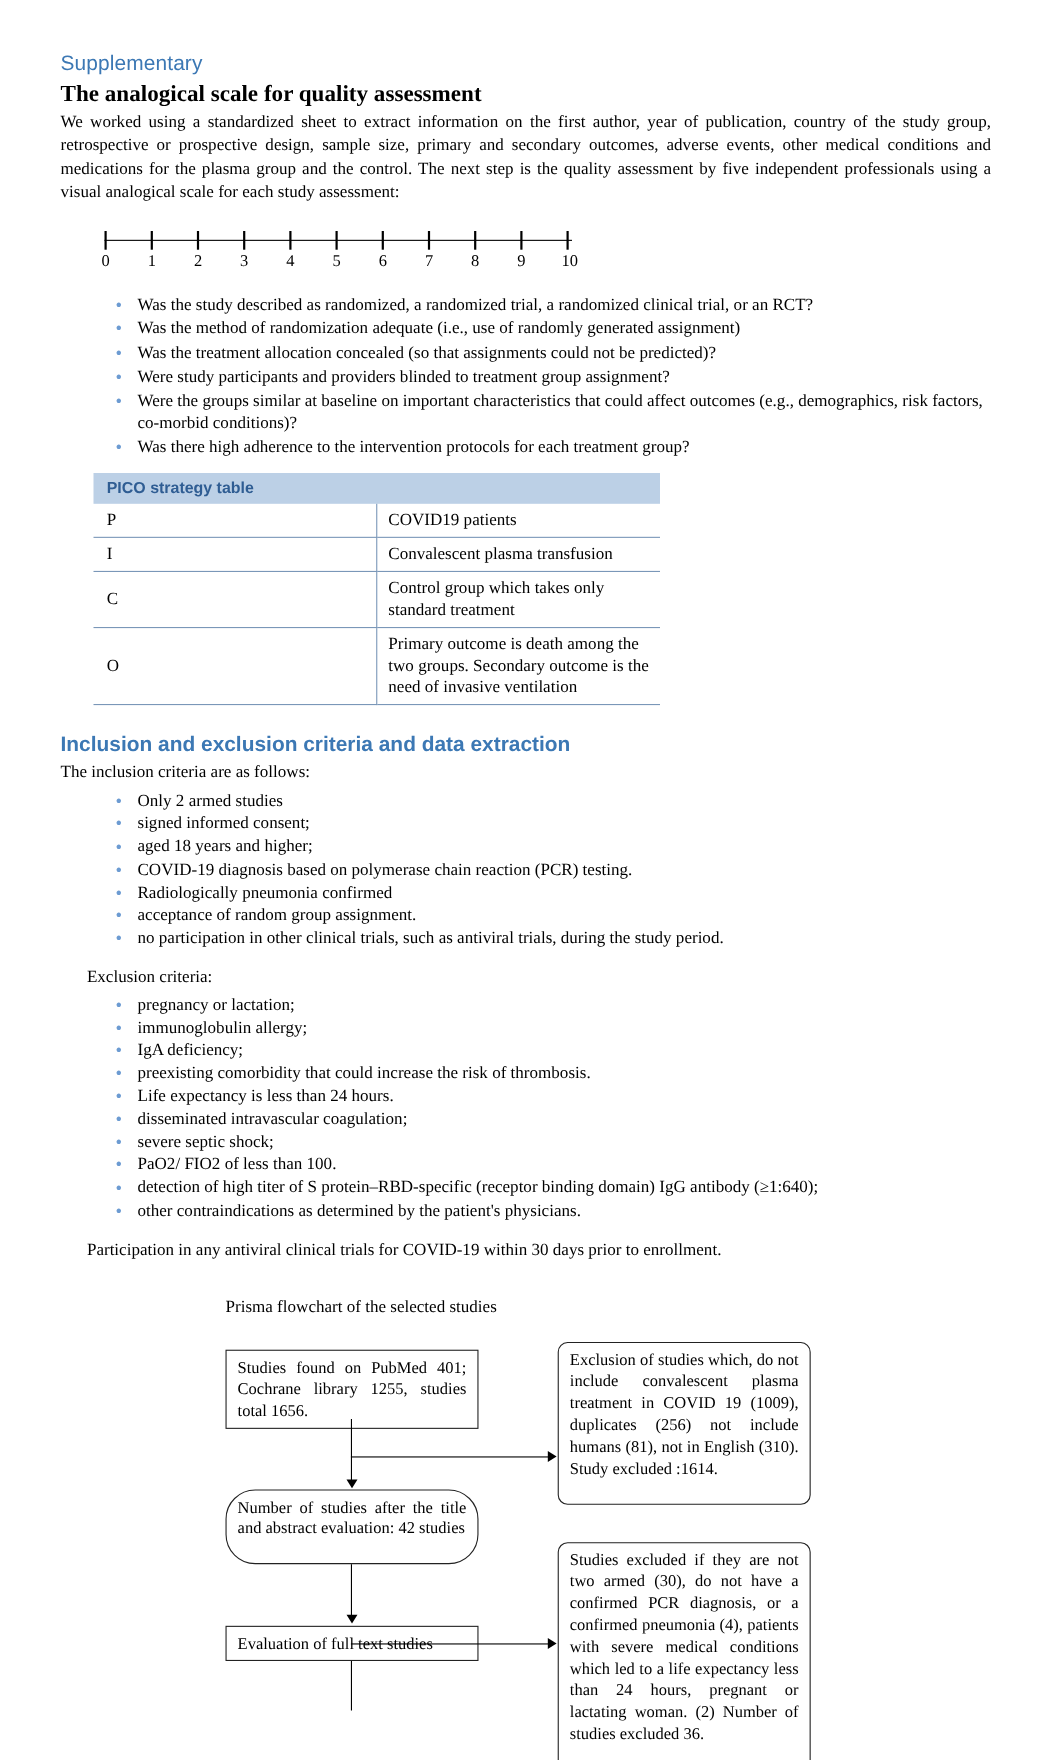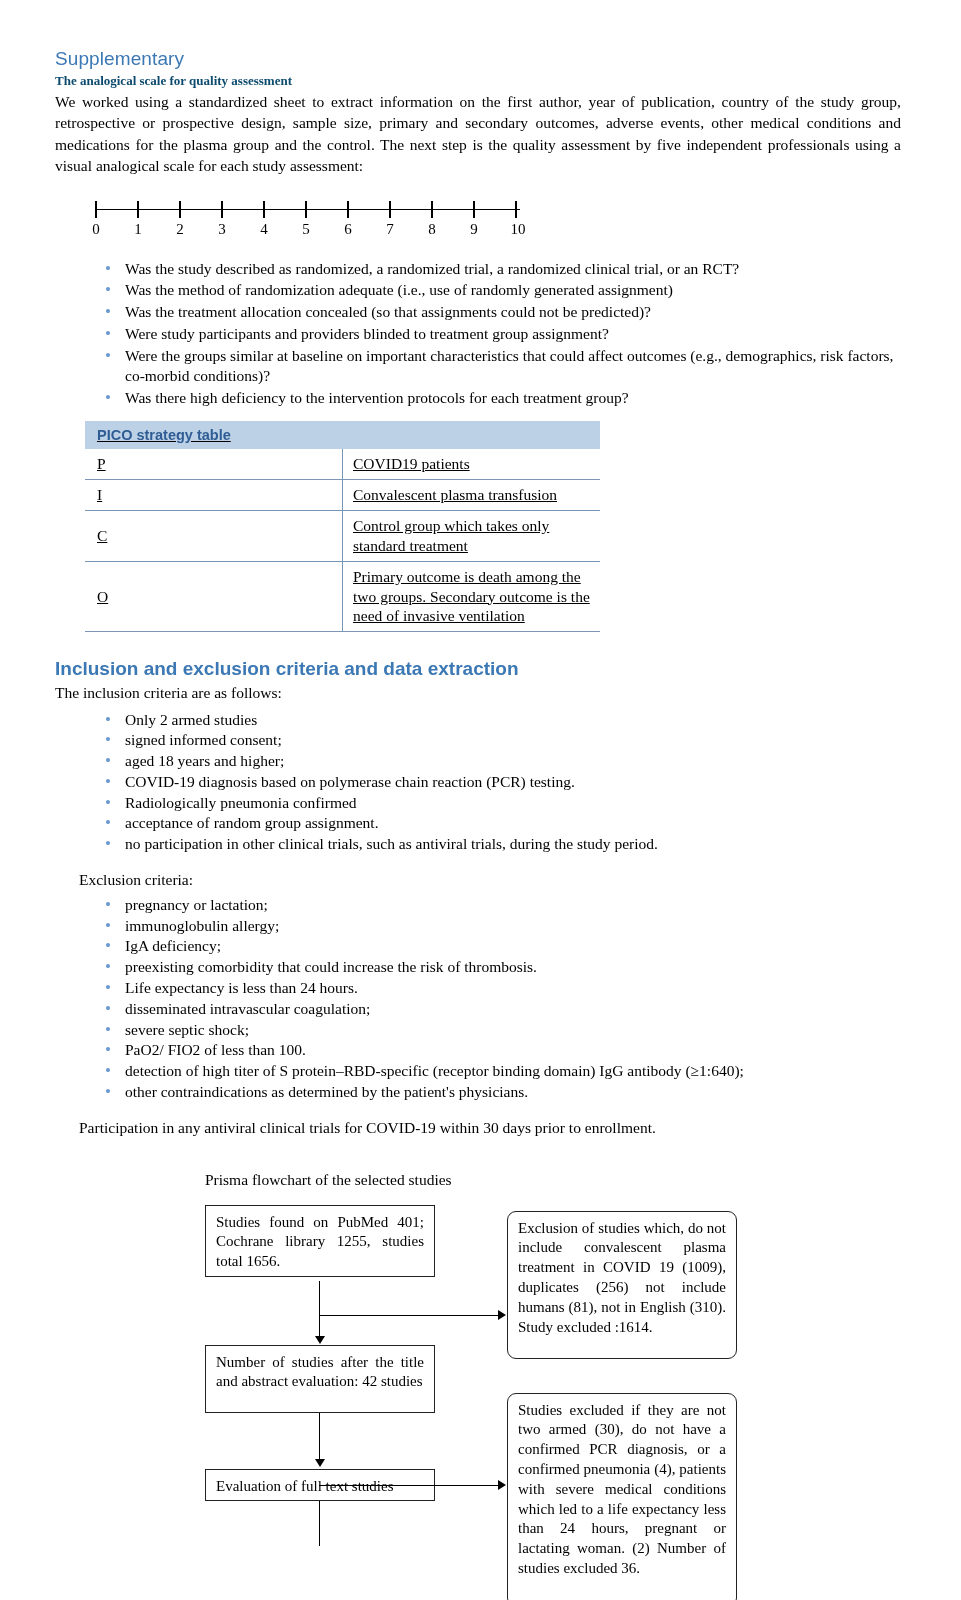--- a/index.html
+++ b/index.html
@@ -26,23 +26,23 @@
   .h-supp {
     font-family: "Liberation Sans", sans-serif;
     font-size: 19px;
     font-weight: normal;
     color: #3c78b4;
     margin: 0 0 3px 0;
     letter-spacing: 0.1px;
   }
   .h-sub {
     font-family: "Liberation Serif", serif;
-    font-size: 13px;
+    font-size: 21px;
     font-weight: bold;
-    color: #0c4a6e;
+    color: #000000;
     margin: 0 0 2px 0;
   }
   .h-section {
     font-family: "Liberation Sans", sans-serif;
     font-size: 19px;
     font-weight: bold;
     color: #3c78b4;
     margin: 26px 0 2px 0;
   }
 
@@ -109,21 +109,20 @@
     font-size: 17px;
   }
   ul.blue.tight li { margin-bottom: 0px; }
 
   
   .pico {
     margin: 12px 0 4px 30px;
     border-collapse: collapse;
     width: 515px;
     table-layout: fixed;
-    text-decoration: underline;
   }
   .pico .hdr td {
     background: #bcd0e6;
     font-family: "Liberation Sans", sans-serif;
     font-weight: bold;
     color: #2f5d93;
     font-size: 14.5px;
     padding: 5px 8px 5px 12px;
     border: none;
   }
@@ -225,21 +224,21 @@
     <div class="tick-lbl" style="left:379px">9</div>
     <div class="tick-lbl" style="left:423px">10</div>
   </div>
 
   <ul class="blue">
     <li>Was the study described as randomized, a randomized trial, a randomized clinical trial, or an RCT?</li>
     <li>Was the method of randomization adequate (i.e., use of randomly generated assignment)</li>
     <li>Was the treatment allocation concealed (so that assignments could not be predicted)?</li>
     <li>Were study participants and providers blinded to treatment group assignment?</li>
     <li>Were the groups similar at baseline on important characteristics that could affect outcomes (e.g., demographics, risk factors, co-morbid conditions)?</li>
-    <li>Was there high deficiency to the intervention protocols for each treatment group?</li>
+    <li>Was there high adherence to the intervention protocols for each treatment group?</li>
   </ul>
 
 
   <table class="pico">
     <tbody>
         <tr class="hdr">
       <td colspan="2">PICO strategy table</td>
     </tr>
     <tr>
       <td class="key">P</td>
@@ -287,23 +286,23 @@
     <li>detection of high titer of S protein–RBD-specific (receptor binding domain) IgG antibody (≥1:640);</li>
     <li>other contraindications as determined by the patient's physicians.</li>
   </ul>
 
   <p class="plain-ind">Participation in any antiviral clinical trials for COVID-19 within 30 days prior to enrollment.</p>
 
   <div class="flow-title">Prisma flowchart of the selected studies</div>
 
   <div class="flow">
 
-    <div class="fbox" style="left:0px; top:8px; width:230px; height:72px;">Studies found on PubMed 401; Cochrane library 1255, studies total 1656.</div>
-
-    <div class="fbox" style="left:0px; top:148px; width:230px; height:68px;">Number of studies after the title and abstract evaluation: 42 studies</div>
+    <div class="fbox" style="left:0px; top:21px; width:230px; height:72px;">Studies found on PubMed 401; Cochrane library 1255, studies total 1656.</div>
+
+    <div class="fbox" style="left:0px; top:148px; width:230px; height:68px;border-radius:27px;">Number of studies after the title and abstract evaluation: 42 studies</div>
 
     <div class="fbox" style="left:0px; top:272px; width:230px; height:32px; text-align:left;">Evaluation of full text studies</div>
 
     <div class="fbox round" style="left:302px; top:14px; width:230px; height:148px;">Exclusion of studies which, do not include convalescent plasma treatment in COVID 19 (1009), duplicates (256) not include humans (81), not in English (310). Study excluded :1614.</div>
 
     <div class="fbox round" style="left:302px; top:196px; width:230px; height:214px;">Studies excluded if they are not two armed (30), do not have a confirmed PCR diagnosis, or a confirmed pneumonia (4), patients with severe medical conditions which led to a life expectancy less than 24 hours, pregnant or lactating woman. (2) Number of studies excluded 36.</div>
 
     <div class="vline" style="left:114px; top:84px;  height:56px;"></div>
     <div class="arrow-d" style="left:110px; top:139px;"></div>
 

